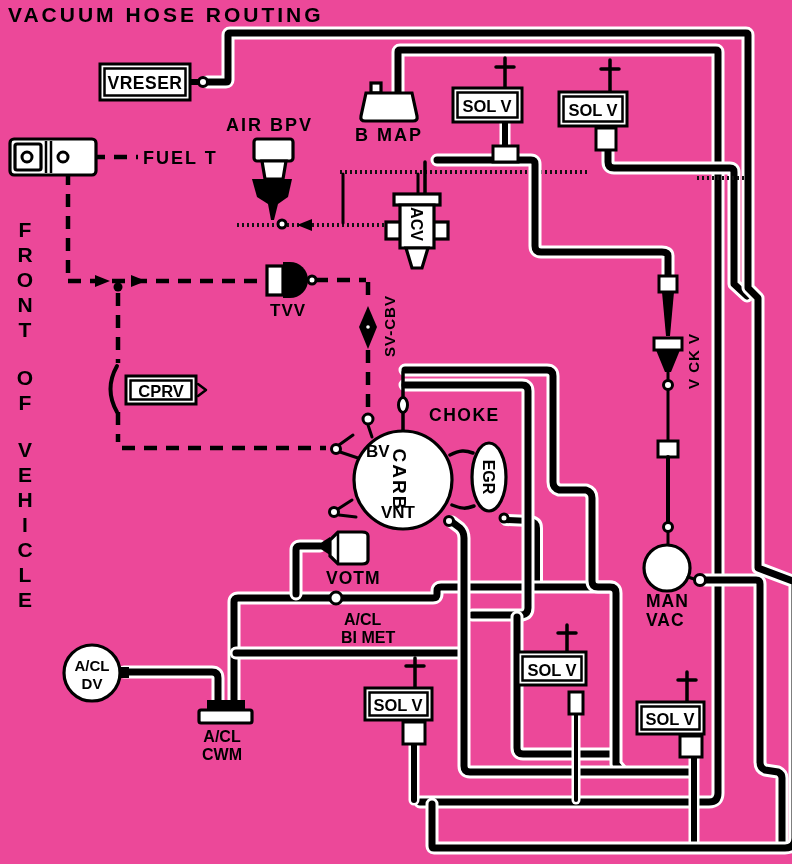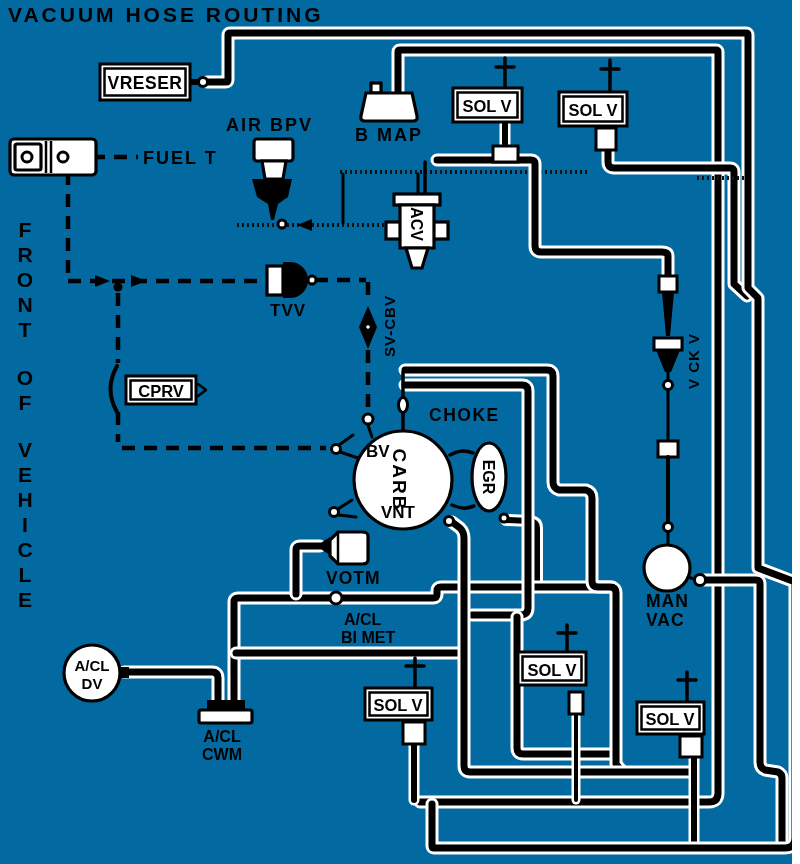--- a/index.html
+++ b/index.html
@@ -1,16 +1,16 @@
 <!DOCTYPE html>
 <html><head>
 <meta charset="utf-8">
 <style>
   html,body{margin:0;padding:0;background:#fff;}
-  .stage{width:792px;height:864px;position:relative;background:#0369a1;overflow:hidden;}
+  .stage{width:792px;height:864px;position:relative;background:#ec4899;overflow:hidden;}
   svg{display:block;}
   text{font-family:"Liberation Sans","DejaVu Sans",sans-serif;font-weight:bold;fill:#000;}
   .casing{fill:none;stroke:#fff;stroke-linecap:round;stroke-linejoin:round;}
   .hose{fill:none;stroke:#000;stroke-linecap:round;stroke-linejoin:round;}
   .thin{fill:none;stroke:#000;stroke-linecap:round;stroke-linejoin:round;}
   .dash{fill:none;stroke:#000;stroke-width:4.5;stroke-dasharray:13 9;stroke-linecap:butt;}
   .hatch{fill:none;stroke:#111;stroke-width:4;stroke-dasharray:2 3;}
   .boxOuter{fill:#fff;stroke:#000;stroke-width:3;}
   .boxInner{fill:none;stroke:#000;stroke-width:2.5;}
   .shape{fill:#fff;stroke:#000;stroke-width:3.2;}

